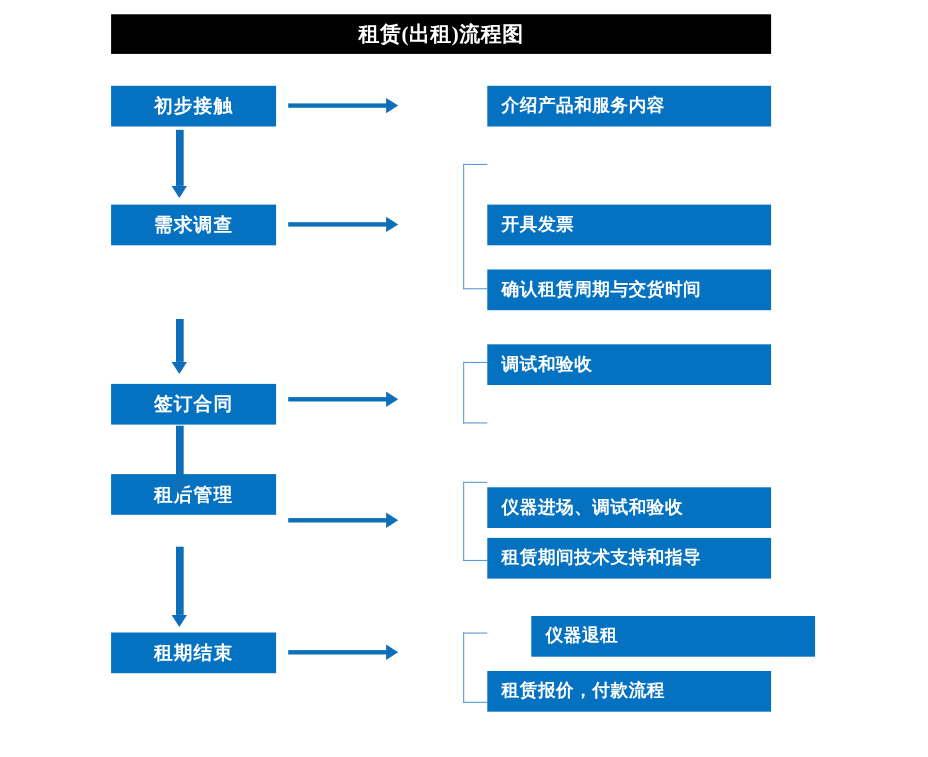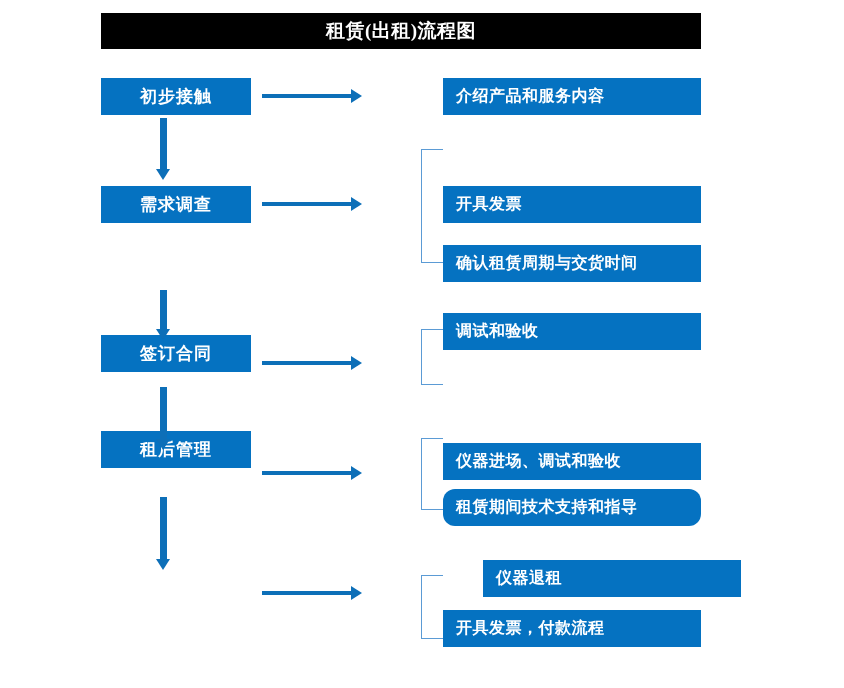--- a/index.html
+++ b/index.html
@@ -128,22 +128,23 @@
 </style>
 </head>
 <body>
 
 <div id="canvas">
 
   <div class="title-bar">租赁(出租)流程图</div>
 
   <div class="stage-box" style="top:78px;">初步接触</div>
   <div class="stage-box" style="top:186px;">需求调查</div>
-  <div class="stage-box" style="top:335px;">签订合同</div>
+  <div class="stage-box" style="top:349px;">签订合同</div>
   <div class="stage-box" style="top:431px;">租后管理</div>
+  <div class="stage-box" style="top:575px;">租期结束</div>
 
   <div class="v-arrow" style="top:118px; height:62px;">
     <div class="shaft" style="height:51px;"></div>
     <div class="head" style="top:51px;"></div>
   </div>
 
   <div class="v-arrow" style="top:290px; height:50px;">
     <div class="shaft" style="height:39px;"></div>
     <div class="head" style="top:39px;"></div>
   </div>
@@ -186,17 +187,17 @@
   <div class="bracket" style="top:149px; height:114px;"></div>
   <div class="bracket" style="top:329px; height:56px;"></div>
   <div class="bracket" style="top:438px; height:72px;"></div>
   <div class="bracket" style="top:575px; height:64px;"></div>
 
   <div class="detail-box" style="top:78px;">介绍产品和服务内容</div>
   <div class="detail-box" style="top:186px;">开具发票</div>
   <div class="detail-box" style="top:245px;">确认租赁周期与交货时间</div>
   <div class="detail-box" style="top:313px;">调试和验收</div>
   <div class="detail-box" style="top:423px;margin-top:20px;">仪器进场、调试和验收</div>
-  <div class="detail-box" style="top:489px;border-radius:12px;">租赁期间技术支持和指导</div>
+  <div class="detail-box" style="top:489px;">租赁期间技术支持和指导</div>
   <div class="detail-box" style="top:560px;margin-left:40px;">仪器退租</div>
-  <div class="detail-box" style="top:610px;">开具发票，付款流程</div>
+  <div class="detail-box" style="top:610px;">租赁报价，付款流程</div>
 
 </div>
 
 </body></html>

